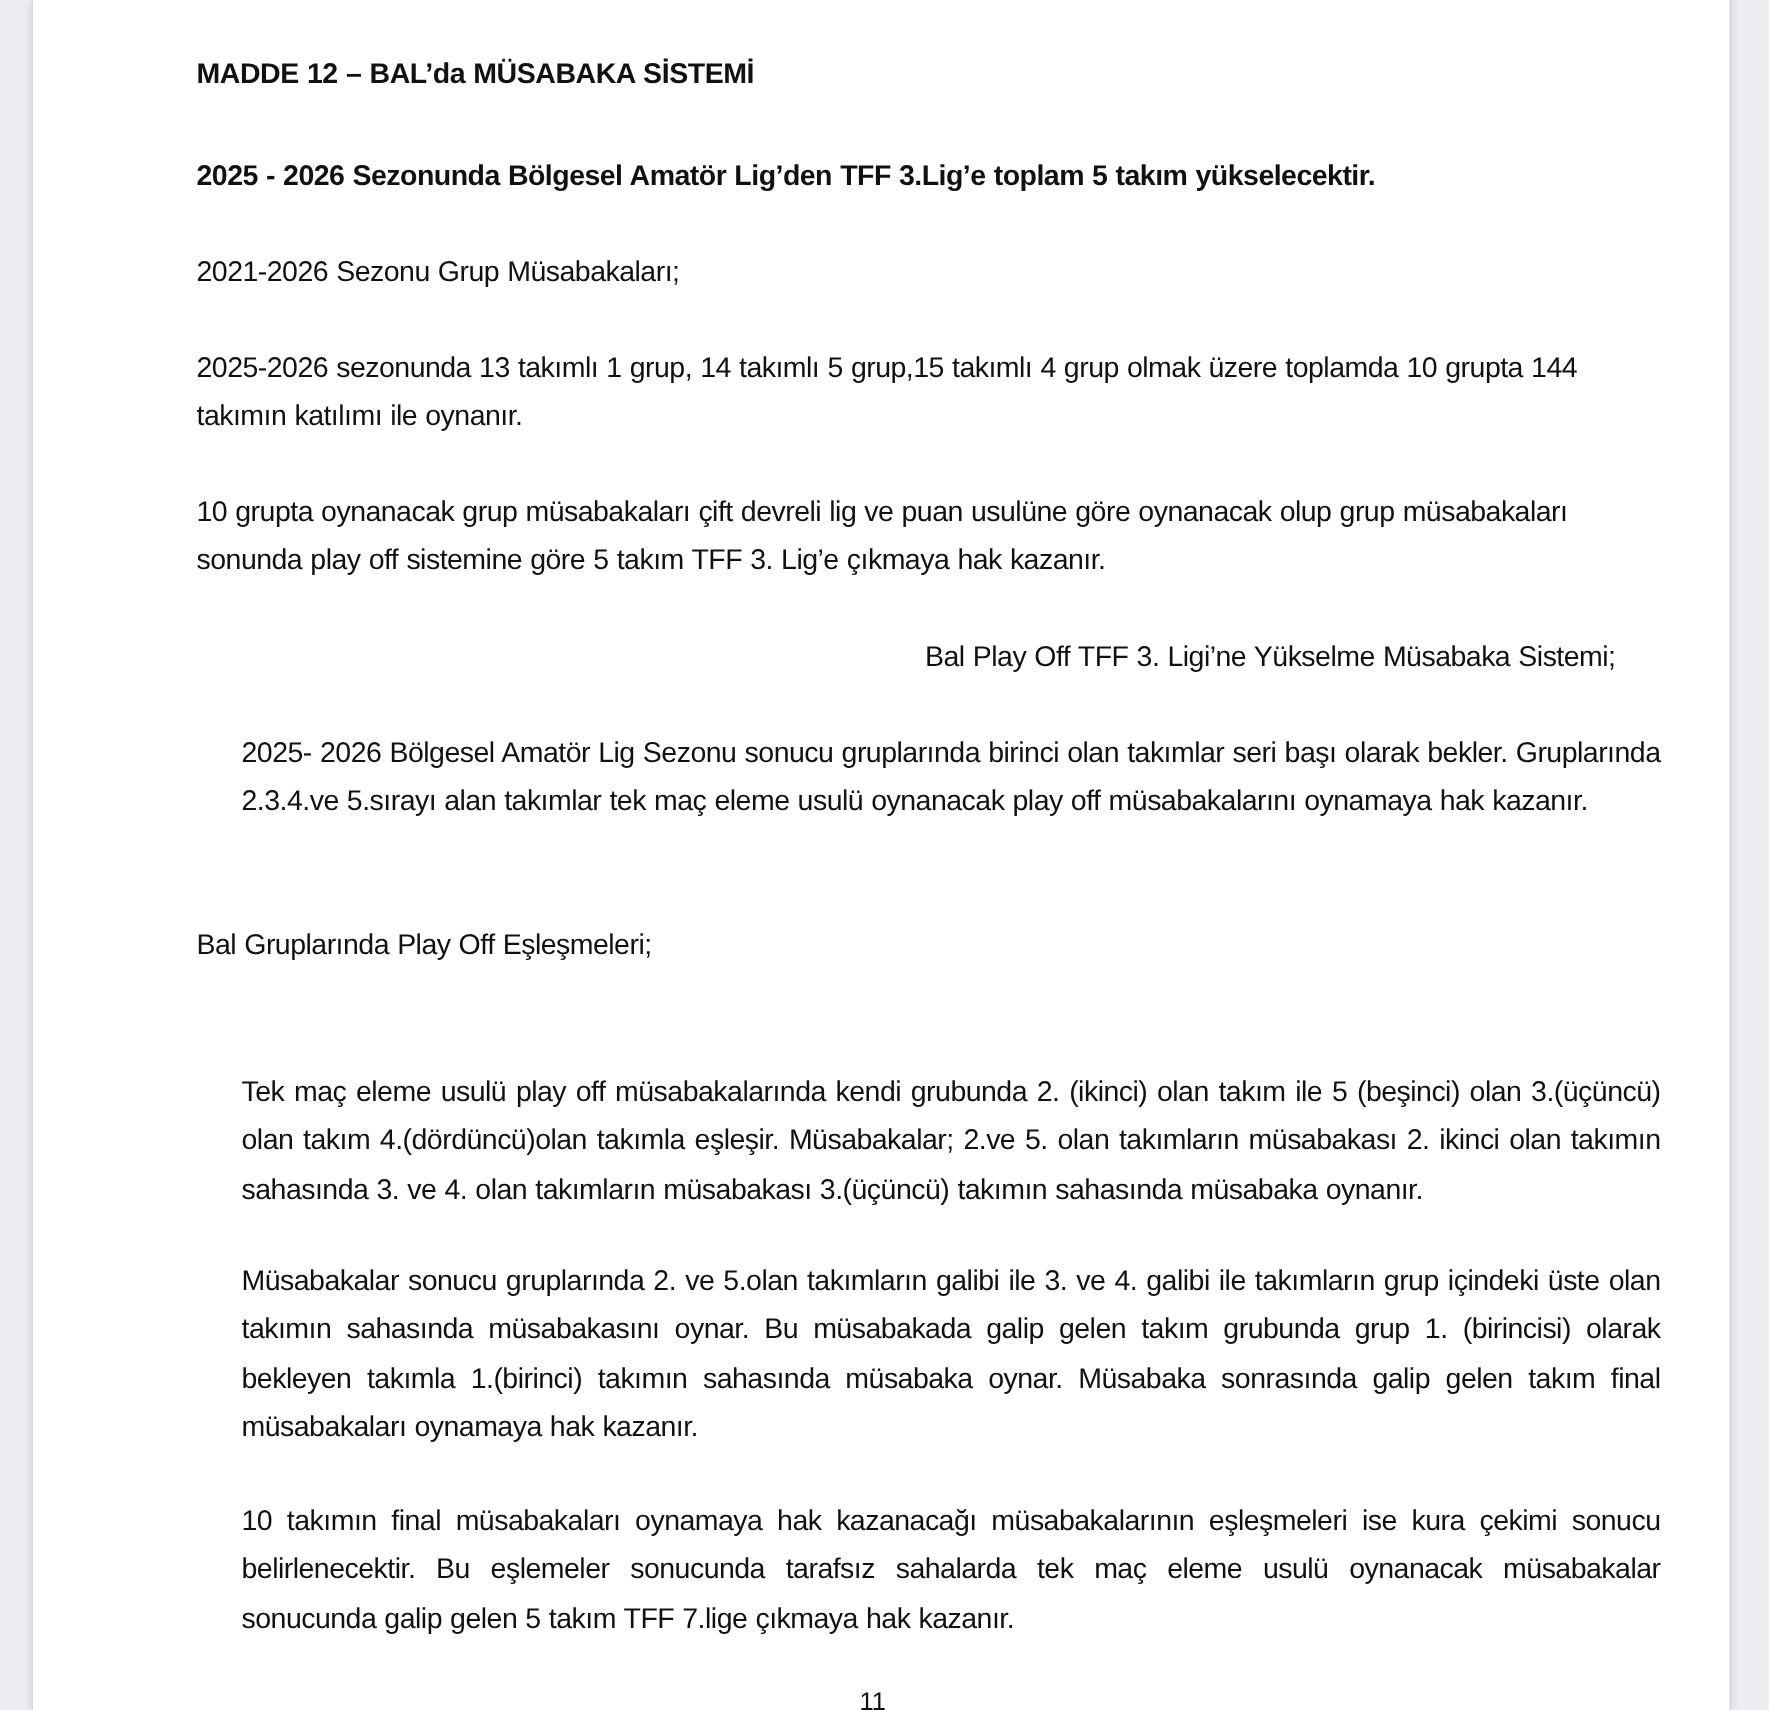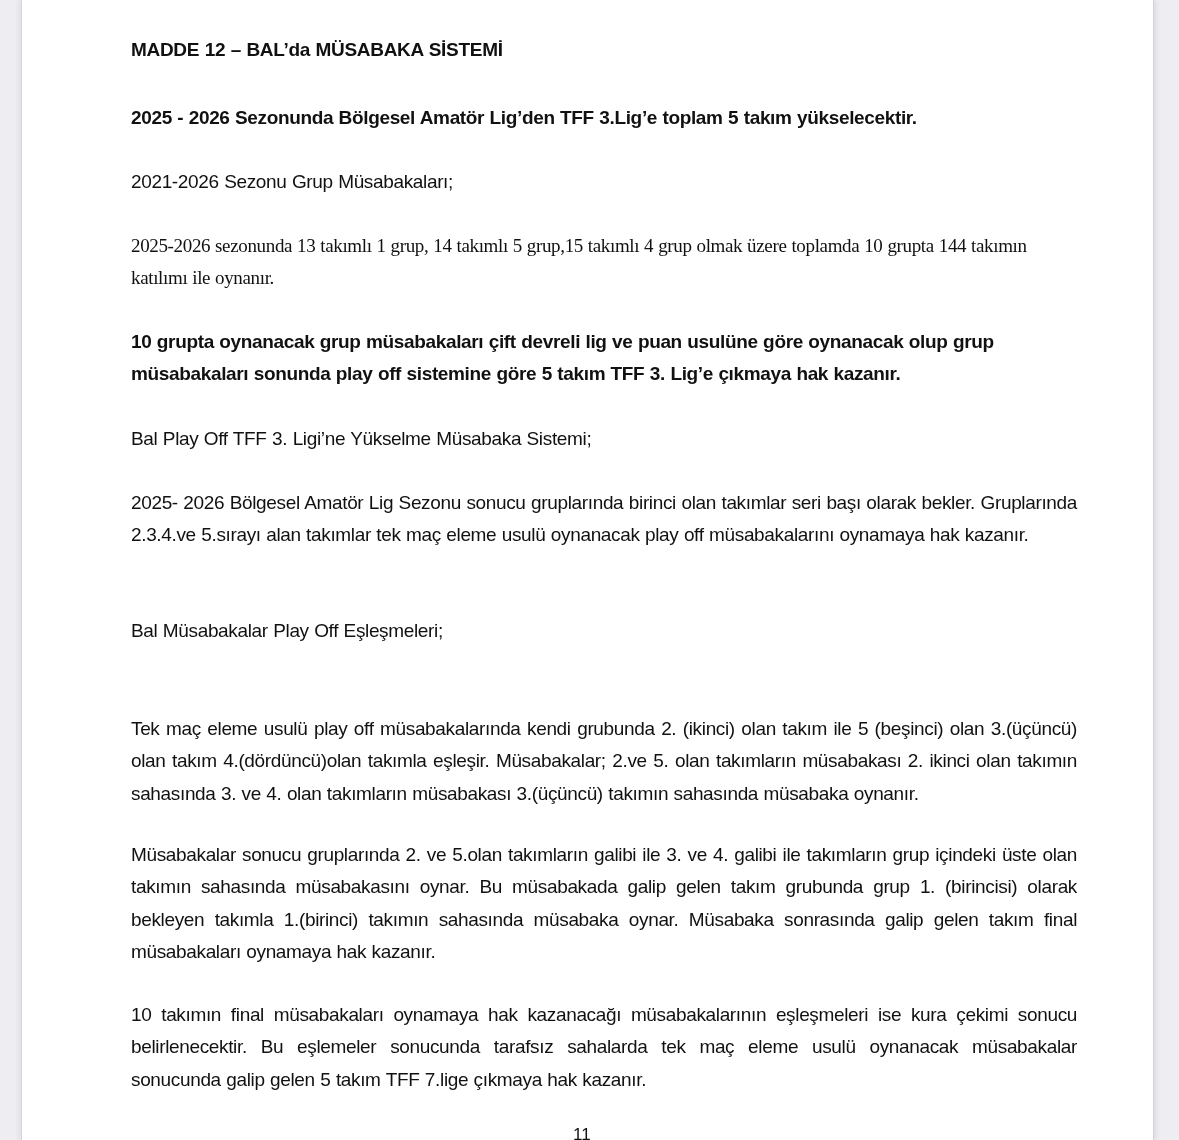--- a/index.html
+++ b/index.html
@@ -45,21 +45,21 @@
       font-size: 19px;
       letter-spacing: -0.3px;
     }
     .para {
       position: absolute;
       left: 0;
       width: 946px;
       line-height: 32.3px;
       margin: 0;
     }
-    .para.justify { text-align: justify; }
+    .para.justify { text-align: justify; margin-left: 30px; }
     .para.single { white-space: nowrap; }
     .page-number {
       position: absolute;
       top: 1125px;
       left: 551px;
       font-family: "Liberation Sans", sans-serif;
       font-size: 17px;
       color: #111111;
     }
   </style>
@@ -68,29 +68,29 @@
 
 <div class="viewer">
   <div class="page">
     <div class="content">
       <div class="heading">MADDE 12 – BAL’da MÜSABAKA SİSTEMİ</div>
 
       <p class="para single" style="top:102px;font-weight:bold;">2025 - 2026 Sezonunda Bölgesel Amatör Lig’den TFF 3.Lig’e toplam 5 takım yükselecektir.</p>
 
       <p class="para single" style="top:166px;">2021-2026 Sezonu Grup Müsabakaları;</p>
 
-      <p class="para" style="top:230px;font-family:Liberation Serif, serif;">2025-2026 sezonunda 13 takımlı 1 grup, 14 takımlı 5 grup,15 takımlı 4 grup olmak üzere toplamda 10 grupta 144 takımın katılımı ile oynanır.</p>
+      <p class="para" style="top:230px;">2025-2026 sezonunda 13 takımlı 1 grup, 14 takımlı 5 grup,15 takımlı 4 grup olmak üzere toplamda 10 grupta 144 takımın katılımı ile oynanır.</p>
 
-      <p class="para" style="top:326px;font-weight:bold;">10 grupta oynanacak grup müsabakaları çift devreli lig ve puan usulüne göre oynanacak olup grup müsabakaları sonunda play off sistemine göre 5 takım TFF 3. Lig’e çıkmaya hak kazanır.</p>
+      <p class="para" style="top:326px;">10 grupta oynanacak grup müsabakaları çift devreli lig ve puan usulüne göre oynanacak olup grup müsabakaları sonunda play off sistemine göre 5 takım TFF 3. Lig’e çıkmaya hak kazanır.</p>
 
-      <p class="para single" style="top:423px;">Bal Play Off TFF 3. Ligi’ne Yükselme Müsabaka Sistemi;</p>
+      <p class="para single" style="top:423px;text-align:right;">Bal Play Off TFF 3. Ligi’ne Yükselme Müsabaka Sistemi;</p>
 
       <p class="para justify" style="top:487px;">2025- 2026 Bölgesel Amatör Lig Sezonu sonucu gruplarında birinci olan takımlar seri başı olarak bekler. Gruplarında 2.3.4.ve 5.sırayı alan takımlar tek maç eleme usulü oynanacak play off müsabakalarını oynamaya hak kazanır.</p>
 
-      <p class="para single" style="top:615px;">Bal Müsabakalar Play Off Eşleşmeleri;</p>
+      <p class="para single" style="top:615px;">Bal Gruplarında Play Off Eşleşmeleri;</p>
 
       <p class="para justify" style="top:713px;">Tek maç eleme usulü play off müsabakalarında kendi grubunda 2. (ikinci) olan takım ile 5 (beşinci) olan 3.(üçüncü) olan takım 4.(dördüncü)olan takımla eşleşir. Müsabakalar; 2.ve 5. olan takımların müsabakası 2. ikinci olan takımın sahasında 3. ve 4. olan takımların müsabakası 3.(üçüncü) takımın sahasında müsabaka oynanır.</p>
 
       <p class="para justify" style="top:839px;">Müsabakalar sonucu gruplarında 2. ve 5.olan takımların galibi ile 3. ve 4. galibi ile takımların grup içindeki üste olan takımın sahasında müsabakasını oynar. Bu müsabakada galip gelen takım grubunda grup 1. (birincisi) olarak bekleyen takımla 1.(birinci) takımın sahasında müsabaka oynar. Müsabaka sonrasında galip gelen takım final müsabakaları oynamaya hak kazanır.</p>
 
       <p class="para justify" style="top:999px;">10 takımın final müsabakaları oynamaya hak kazanacağı müsabakalarının eşleşmeleri ise kura çekimi sonucu belirlenecektir. Bu eşlemeler sonucunda tarafsız sahalarda tek maç eleme usulü oynanacak müsabakalar sonucunda galip gelen 5 takım TFF 7.lige çıkmaya hak kazanır.</p>
     </div>
     <div class="page-number">11</div>
   </div>
 </div>

